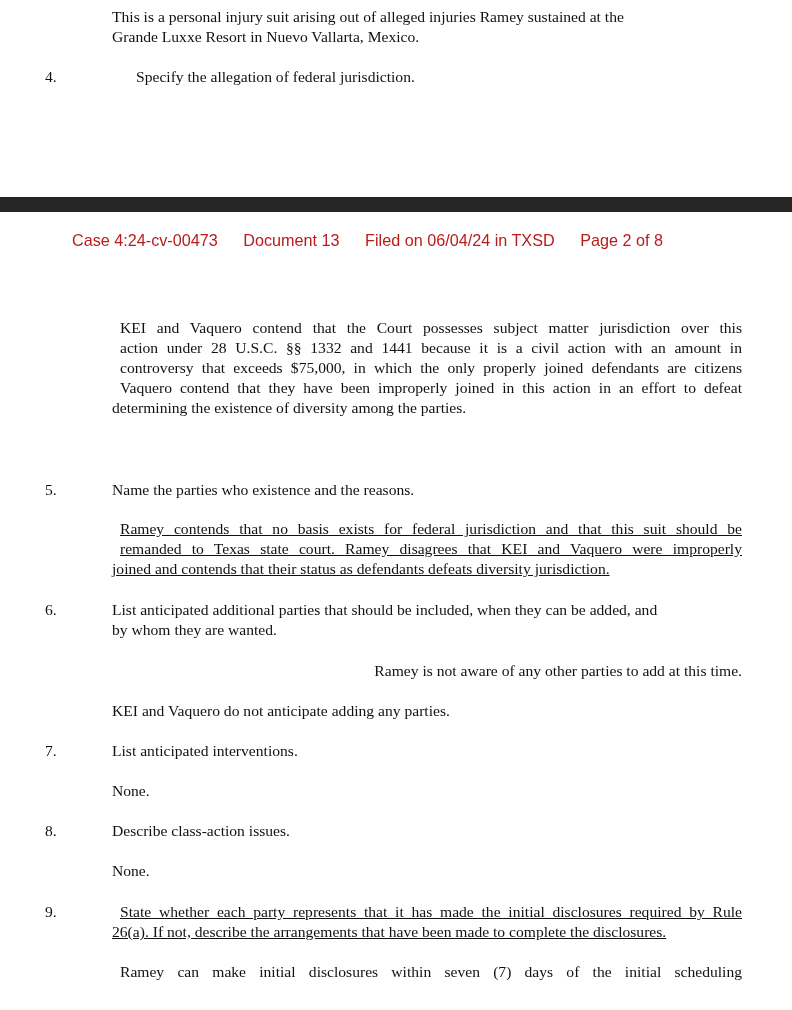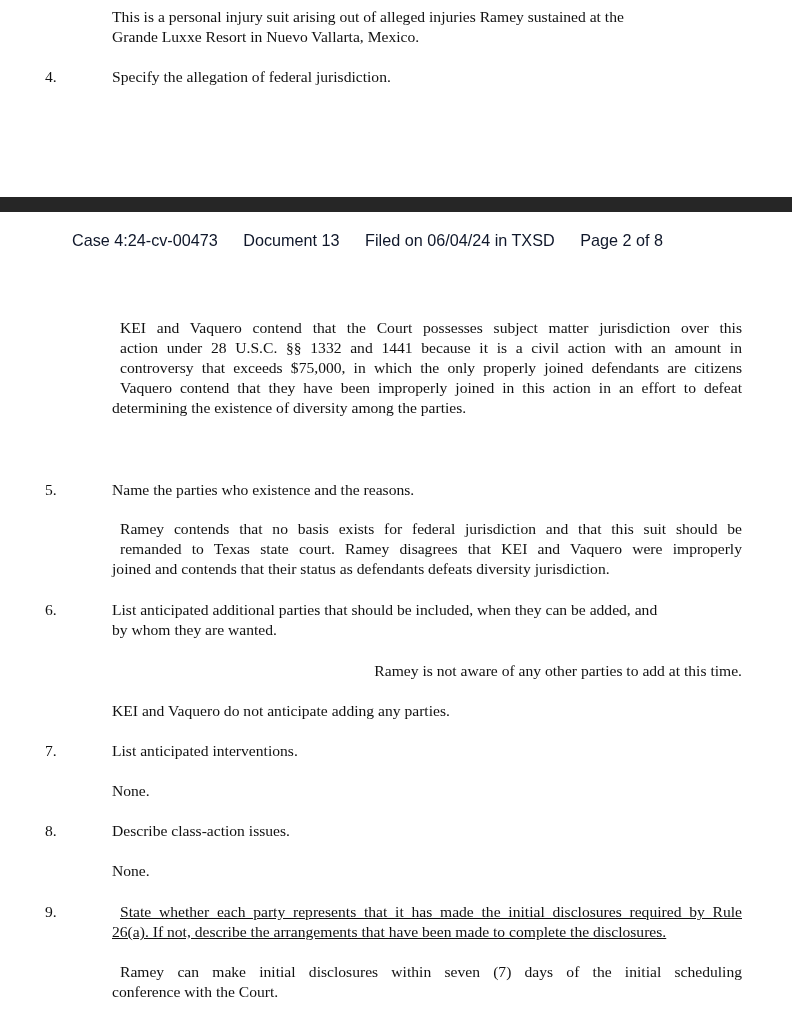--- a/index.html
+++ b/index.html
@@ -63,48 +63,48 @@
 <body>
 
 <div class="page page-top"></div>
 
 <div class="blk" style="top:7px;">
   <span class="line">This is a personal injury suit arising out of alleged injuries Ramey sustained at the</span>
   <span class="line">Grande Luxxe Resort in Nuevo Vallarta, Mexico.</span>
 </div>
 
 <div class="num" style="top:67px;">4.</div>
-<div class="blk" style="top:67px;">
+<div class="blk" style="top:67px;margin-left:24px;">
   <span class="line">Specify the allegation of federal jurisdiction.</span>
 </div>
 
 <div class="page-sep"></div>
 
 <div class="page page-bottom"></div>
 
-<div class="header" style="color: #0f172a;">
+<div class="header" style="color: #b91c1c;">
   <span>Case 4:24-cv-00473</span>
   <span>Document 13</span>
   <span>Filed on 06/04/24 in TXSD</span>
   <span>Page 2 of 8</span>
 </div>
 
 <div class="blk" style="top:318px;">
   <span class="jline">KEI and Vaquero contend that the Court possesses subject matter jurisdiction over this</span>
   <span class="jline">action under 28 U.S.C. §§ 1332 and 1441 because it is a civil action with an amount in</span>
   <span class="jline">controversy that exceeds $75,000, in which the only properly joined defendants are citizens</span>
   <span class="jline">Vaquero contend that they have been improperly joined in this action in an effort to defeat</span>
   <span class="line">determining the existence of diversity among the parties.</span>
 </div>
 
 <div class="num" style="top:480px;">5.</div>
 <div class="blk" style="top:480px;">
   <span class="line">Name the parties who existence and the reasons.</span>
 </div>
-<div class="blk" style="top:519px;">
+<div class="blk" style="top:519px;text-decoration:underline;">
   <span class="jline">Ramey contends that no basis exists for federal jurisdiction and that this suit should be</span>
   <span class="jline">remanded to Texas state court.  Ramey disagrees that KEI and Vaquero were improperly</span>
   <span class="line">joined and contends that their status as defendants defeats diversity jurisdiction.</span>
 </div>
 
 <div class="num" style="top:600px;">6.</div>
 <div class="blk" style="top:600px;">
   <span class="line">List anticipated additional parties that should be included, when they can be added, and</span>
   <span class="line">by whom they are wanted.</span>
 </div>
@@ -131,14 +131,13 @@
   <span class="line">None.</span>
 </div>
 
 <div class="num" style="top:902px;">9.</div>
 <div class="blk" style="top:902px;text-decoration:underline;">
   <span class="jline">State whether each party represents that it has made the initial disclosures required by Rule</span>
   <span class="line">26(a). If not, describe the arrangements that have been made to complete the disclosures.</span>
 </div>
 <div class="blk" style="top:962px;">
   <span class="jline">Ramey can make initial disclosures within seven (7) days of the initial scheduling</span>
-  <span class="line">conference with the Court.</span>
 </div>
 
 </body></html>

